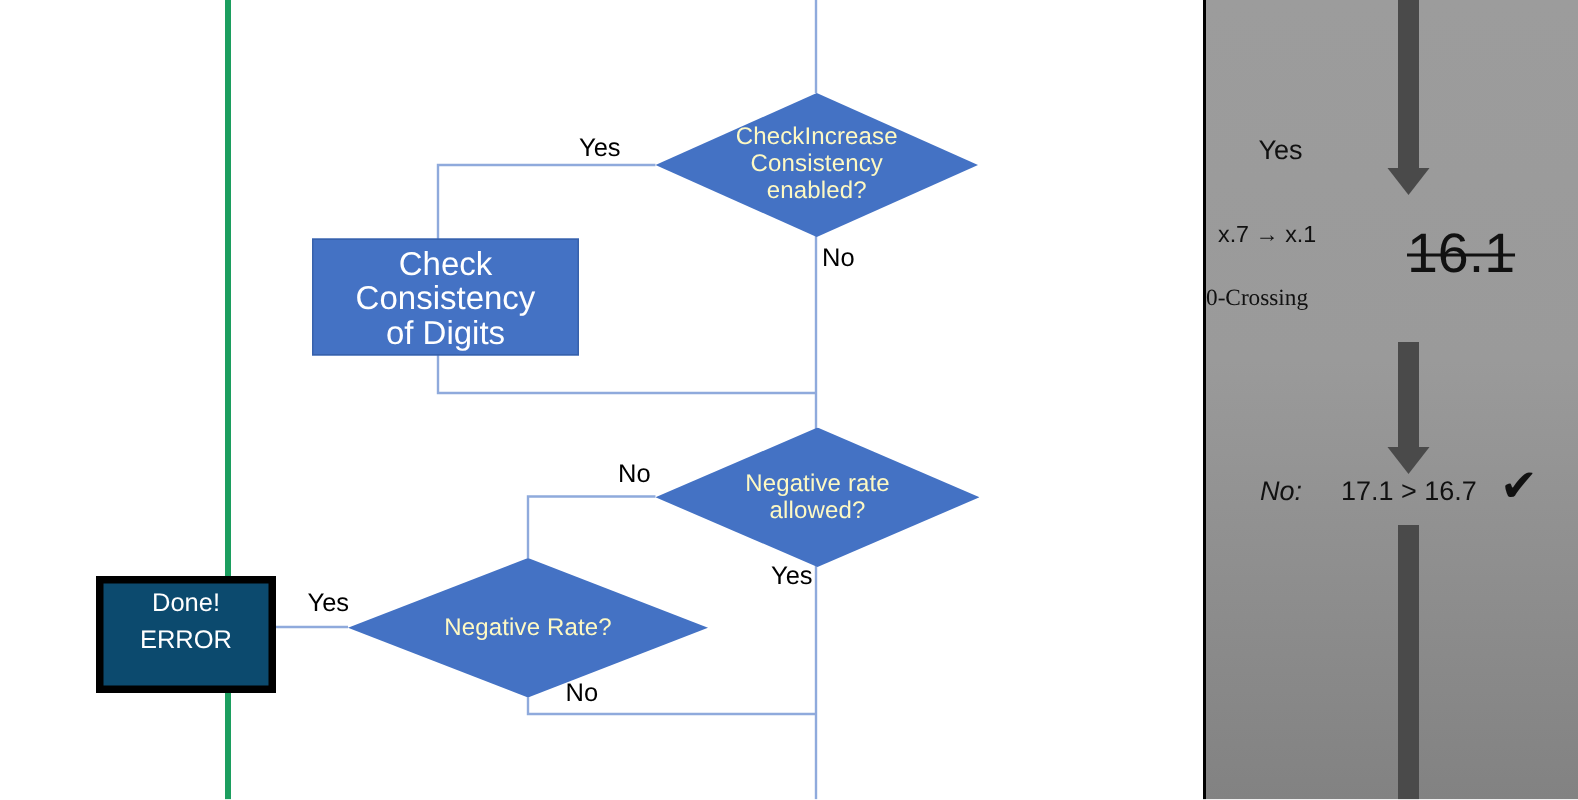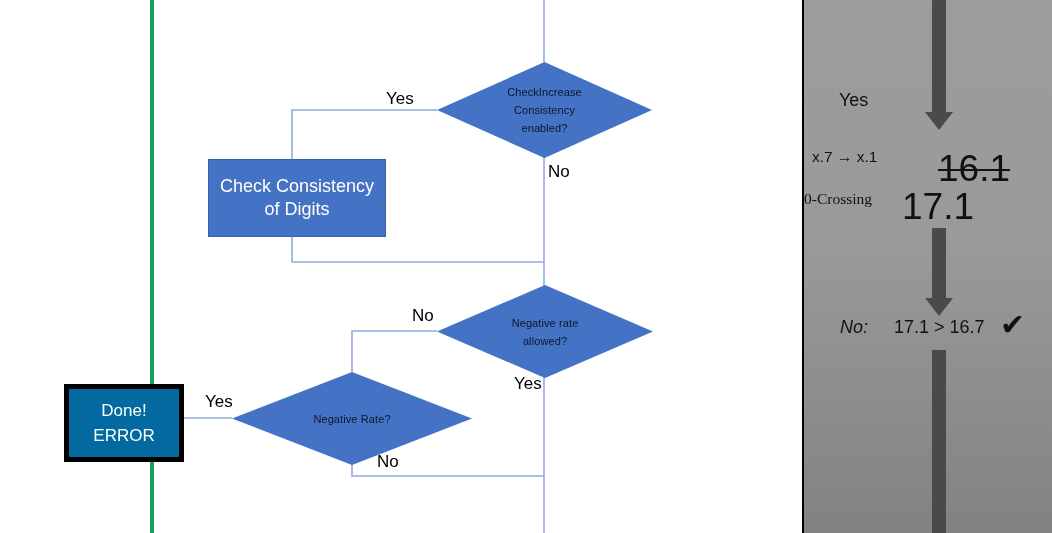--- a/index.html
+++ b/index.html
@@ -41,52 +41,52 @@
   .diamond {
     position: absolute;
     background: #4472C4;
     clip-path: polygon(50% 0%, 100% 50%, 50% 100%, 0% 50%);
     display: flex;
     align-items: center;
     justify-content: center;
     z-index: 4;
   }
   .diamond-label {
-    color: #0f172a;
-    font-size: 11px;
+    color: #fef9c3;
+    font-size: 16px;
     line-height: 18px;
     text-align: center;
     padding: 0 6px;
     white-space: pre-line;
     letter-spacing: .1px;
   }
 
   .proc-box {
     position: absolute;
     background: #4472C4;
     border: 1px solid #3761ab;
     display: flex;
     align-items: center;
     justify-content: center;
     z-index: 4;
   }
   .proc-label {
     color: #ffffff;
-    font-size: 18px;
+    font-size: 22px;
     line-height: 23px;
     text-align: center;
     white-space: pre-line;
   }
 
   .term-box {
     position: absolute;
-    background: #0369a1;
+    background: #0c4a6e;
     border: 5px solid #000000;
     display: flex;
-    align-items: center;
+    align-items: flex-start;
     justify-content: center;
     z-index: 6;
   }
   .term-label {
     color: #ffffff;
     font-size: 17px;
     line-height: 25px;
     text-align: center;
     white-space: pre-line;
   }
@@ -214,21 +214,20 @@
     <div class="panel-arrow-shaft" style="left:128px; top:350px; height:183px;"></div>
 
     <div class="panel-text p-yes" style="left:35px; top:90px;">Yes</div>
 
     <div class="panel-text p-small" style="left:8px; top:148px;">x.7 → x.1</div>
 
     <div class="panel-text p-small" style="left:0px; top:190px;font-family:Liberation Serif, serif;">0-Crossing</div>
 
     <div class="panel-text p-big struck" style="left:98px; top:150px;">16.1</div>
 
-    <div class="panel-text p-big" style="left:98px; top:188px;">17.1</div>
 
     <div class="panel-text p-row" style="left:36px; top:317px;font-style:italic;">No:</div>
 
     <div class="panel-text p-row" style="left:90px; top:317px;">17.1 &gt; 16.7</div>
 
     <div class="panel-text p-check" style="left:196px; top:310px;">✔</div>
   </div>
 
 </div>
 

